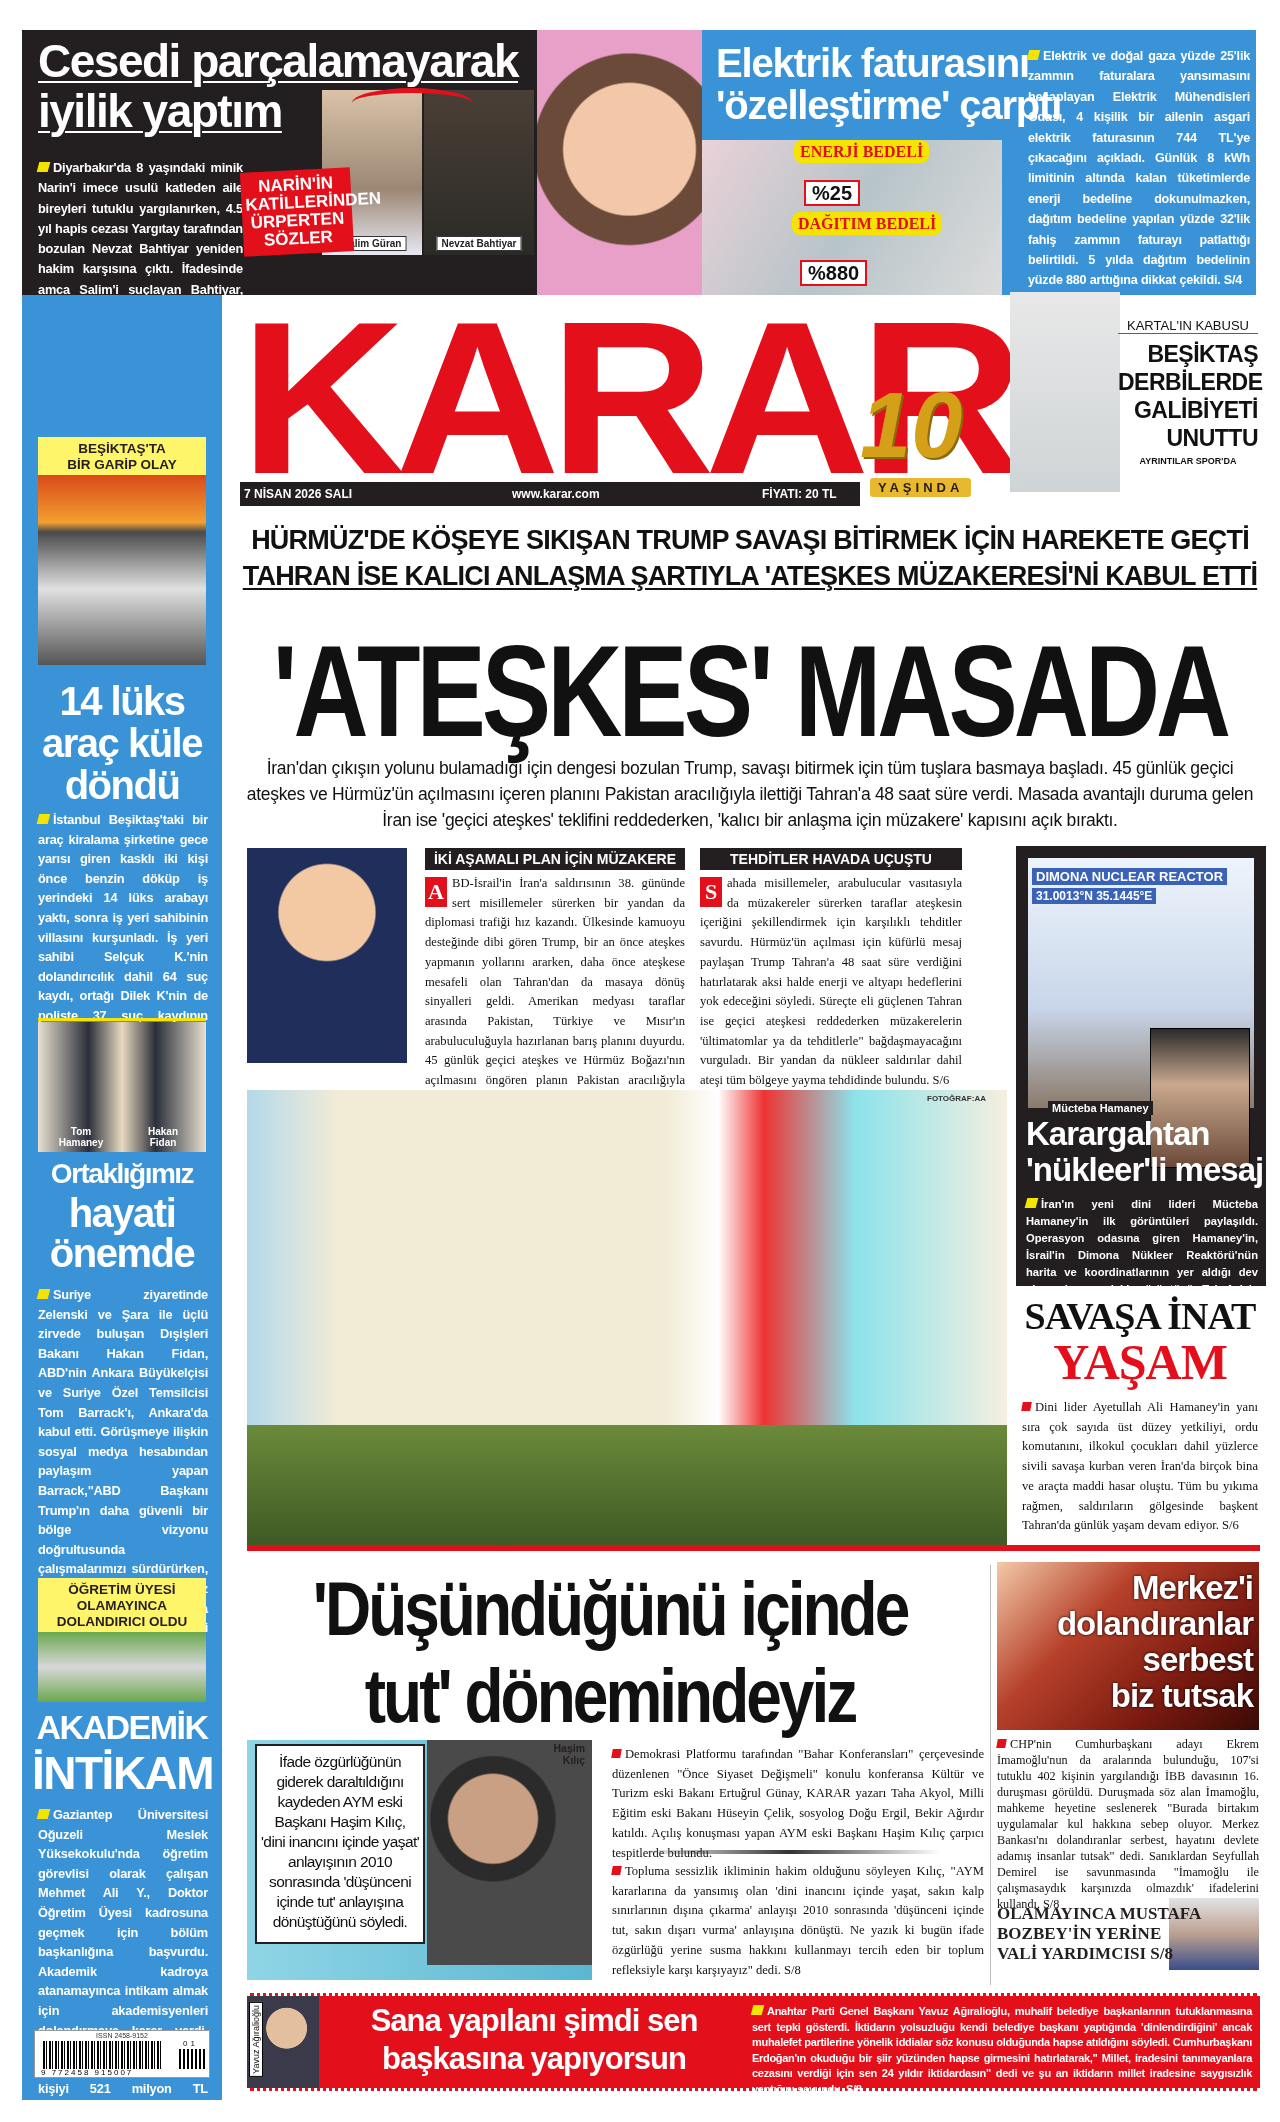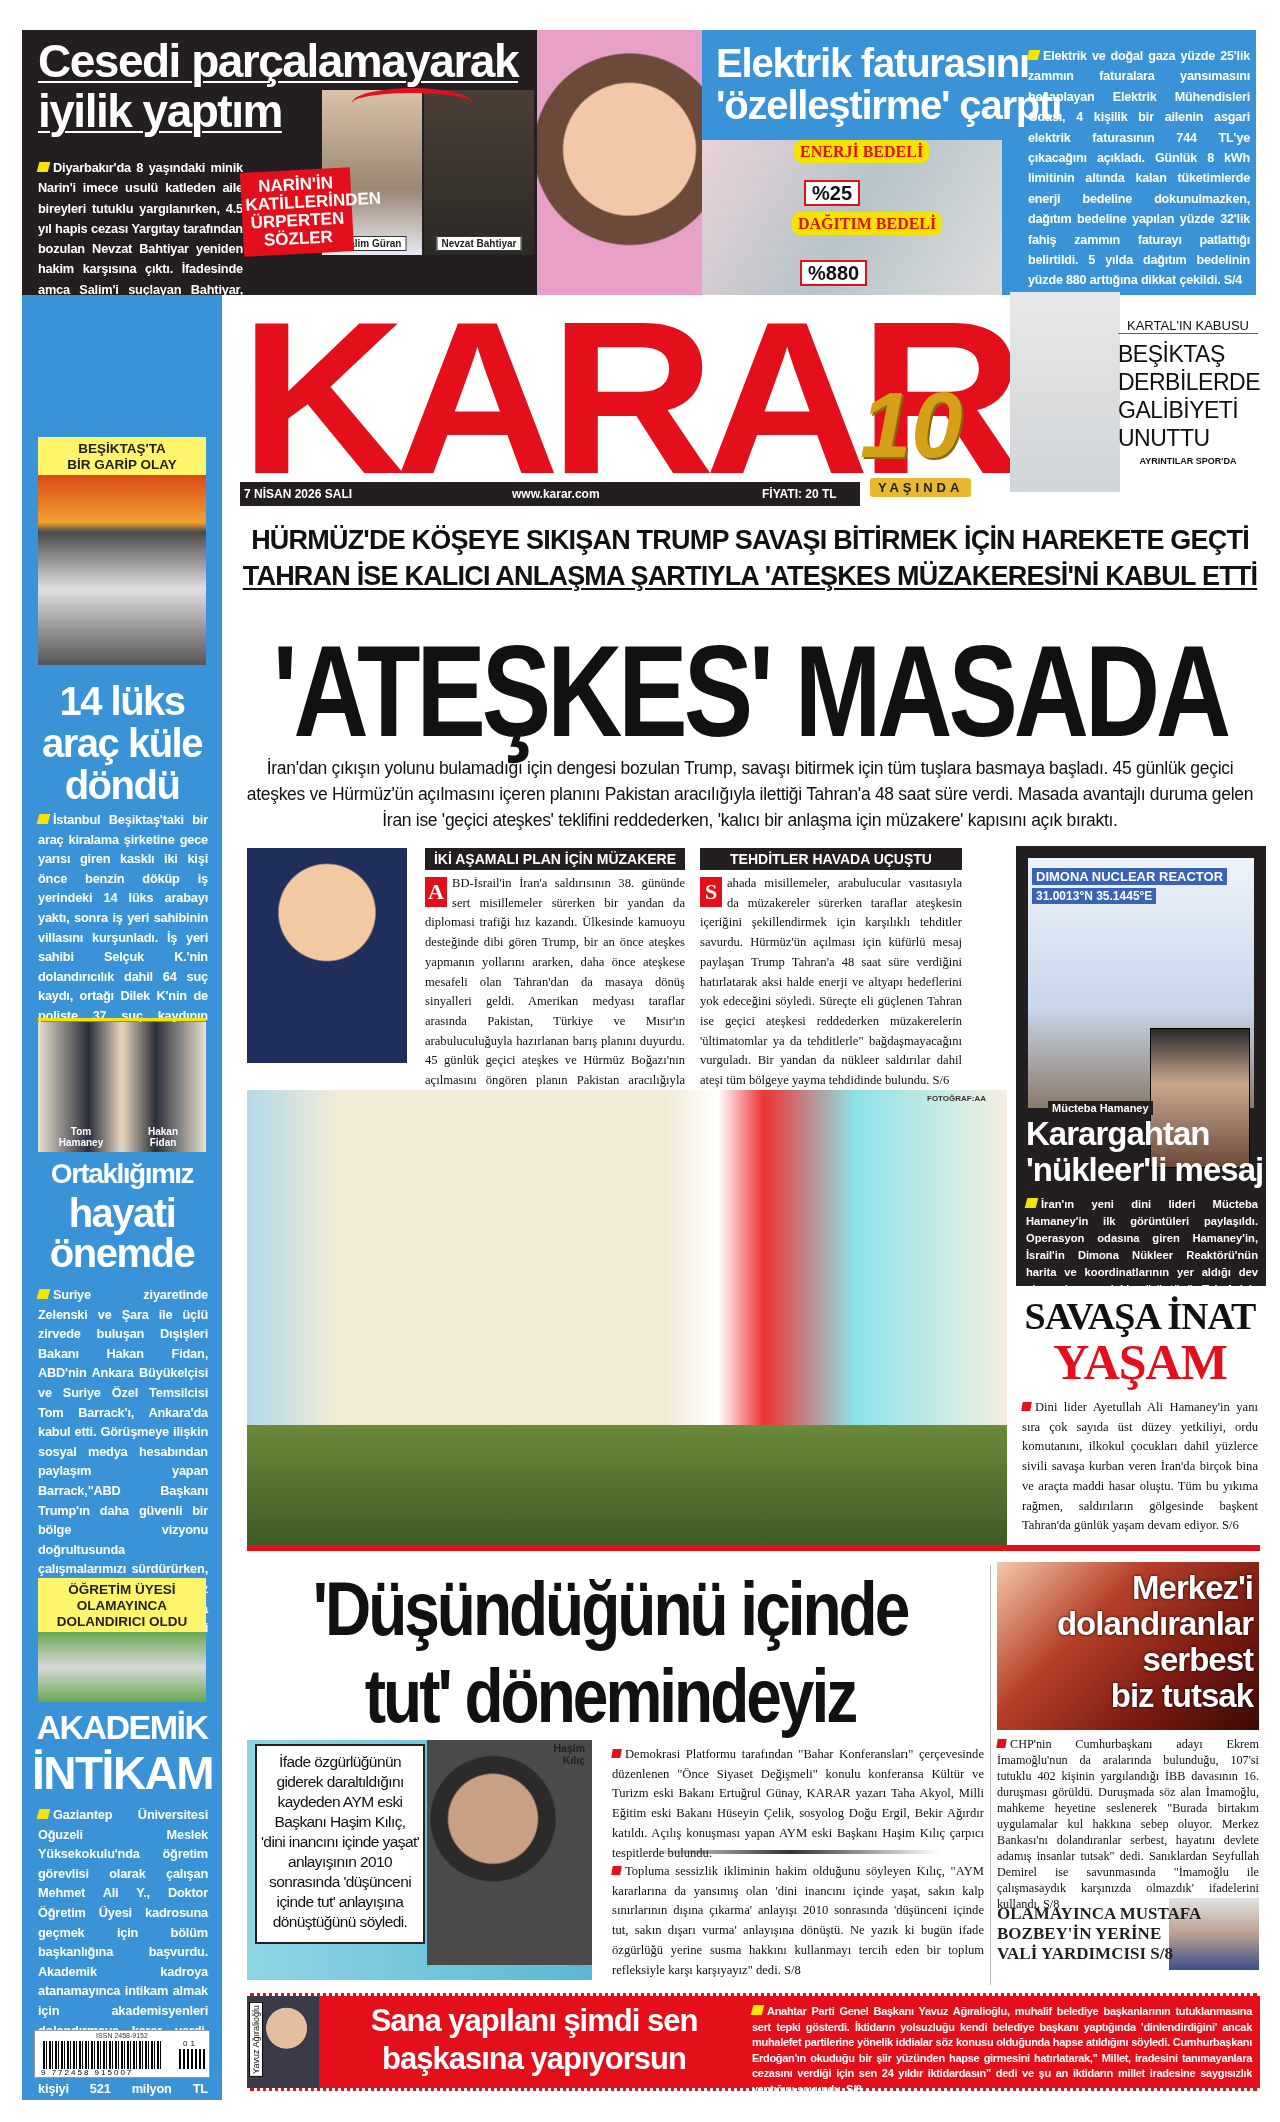--- a/index.html
+++ b/index.html
@@ -36,21 +36,21 @@
 .lc-title{position:absolute;color:#fff;font-weight:900;text-align:center;letter-spacing:-1.5px}
 .lc-body{position:absolute;color:#fff;font-weight:700;font-size:12.8px;line-height:19.6px;letter-spacing:-0.2px}
 
 
 #logo{left:240px;top:298px;color:#e3101c;font-weight:900;font-size:218px;line-height:200px;letter-spacing:-10px;transform:scaleX(1.05);transform-origin:left}
 #ten{left:860px;top:380px;color:#d4a017;font-weight:900;font-size:92px;line-height:90px;font-style:italic;text-shadow:2px 2px 0 #8a6a10}
 #yasinda{left:870px;top:478px;background:#e8b830;color:#231f20;font-weight:900;font-size:13px;letter-spacing:4px;padding:2px 8px;border-radius:3px}
 #dateline{left:240px;top:482px;width:620px;height:24px;background:#231f20;color:#fff;font-weight:700;font-size:12px;line-height:24px}
 #kartal-photo{left:1010px;top:292px;width:110px;height:200px;background:linear-gradient(180deg,#e8e8e8,#cfd4d6)}
 #kartal-kicker{left:1118px;top:318px;width:140px;font-size:13px;text-align:center;border-bottom:1px solid #c33}
-#kartal-head{left:1118px;top:340px;width:140px;font-weight:400;font-size:23px;line-height:28px;text-align:left;letter-spacing:-0.5px}
+#kartal-head{left:1118px;top:340px;width:140px;font-weight:700;font-size:23px;line-height:28px;text-align:right;letter-spacing:-0.5px}
 #kartal-foot{left:1118px;top:456px;width:140px;font-size:9px;text-align:center;font-weight:700}
 
 
 #kickers{left:240px;top:522px;width:1020px;text-align:center;font-weight:900;font-size:27px;line-height:36px;letter-spacing:-0.8px}
 #kickers div:last-child{text-decoration:underline;text-decoration-thickness:2px;text-underline-offset:3px}
 #mainhead{left:240px;top:610px;width:1020px;text-align:center;font-weight:900;font-size:104px;line-height:130px;letter-spacing:-4px;transform:scaleY(1.25);transform-origin:top}
 #deck{left:240px;top:755px;width:1020px;text-align:center;font-size:17.5px;line-height:26px;letter-spacing:-0.3px}
 
 #trump{left:247px;top:848px;width:160px;height:215px;background:radial-gradient(circle at 50% 30%,#f3c9a3 0 28%,#1f2e5a 29%)}
 .subhead{position:absolute;background:#231f20;color:#fff;font-weight:900;font-size:14px;line-height:22px;text-align:center}

